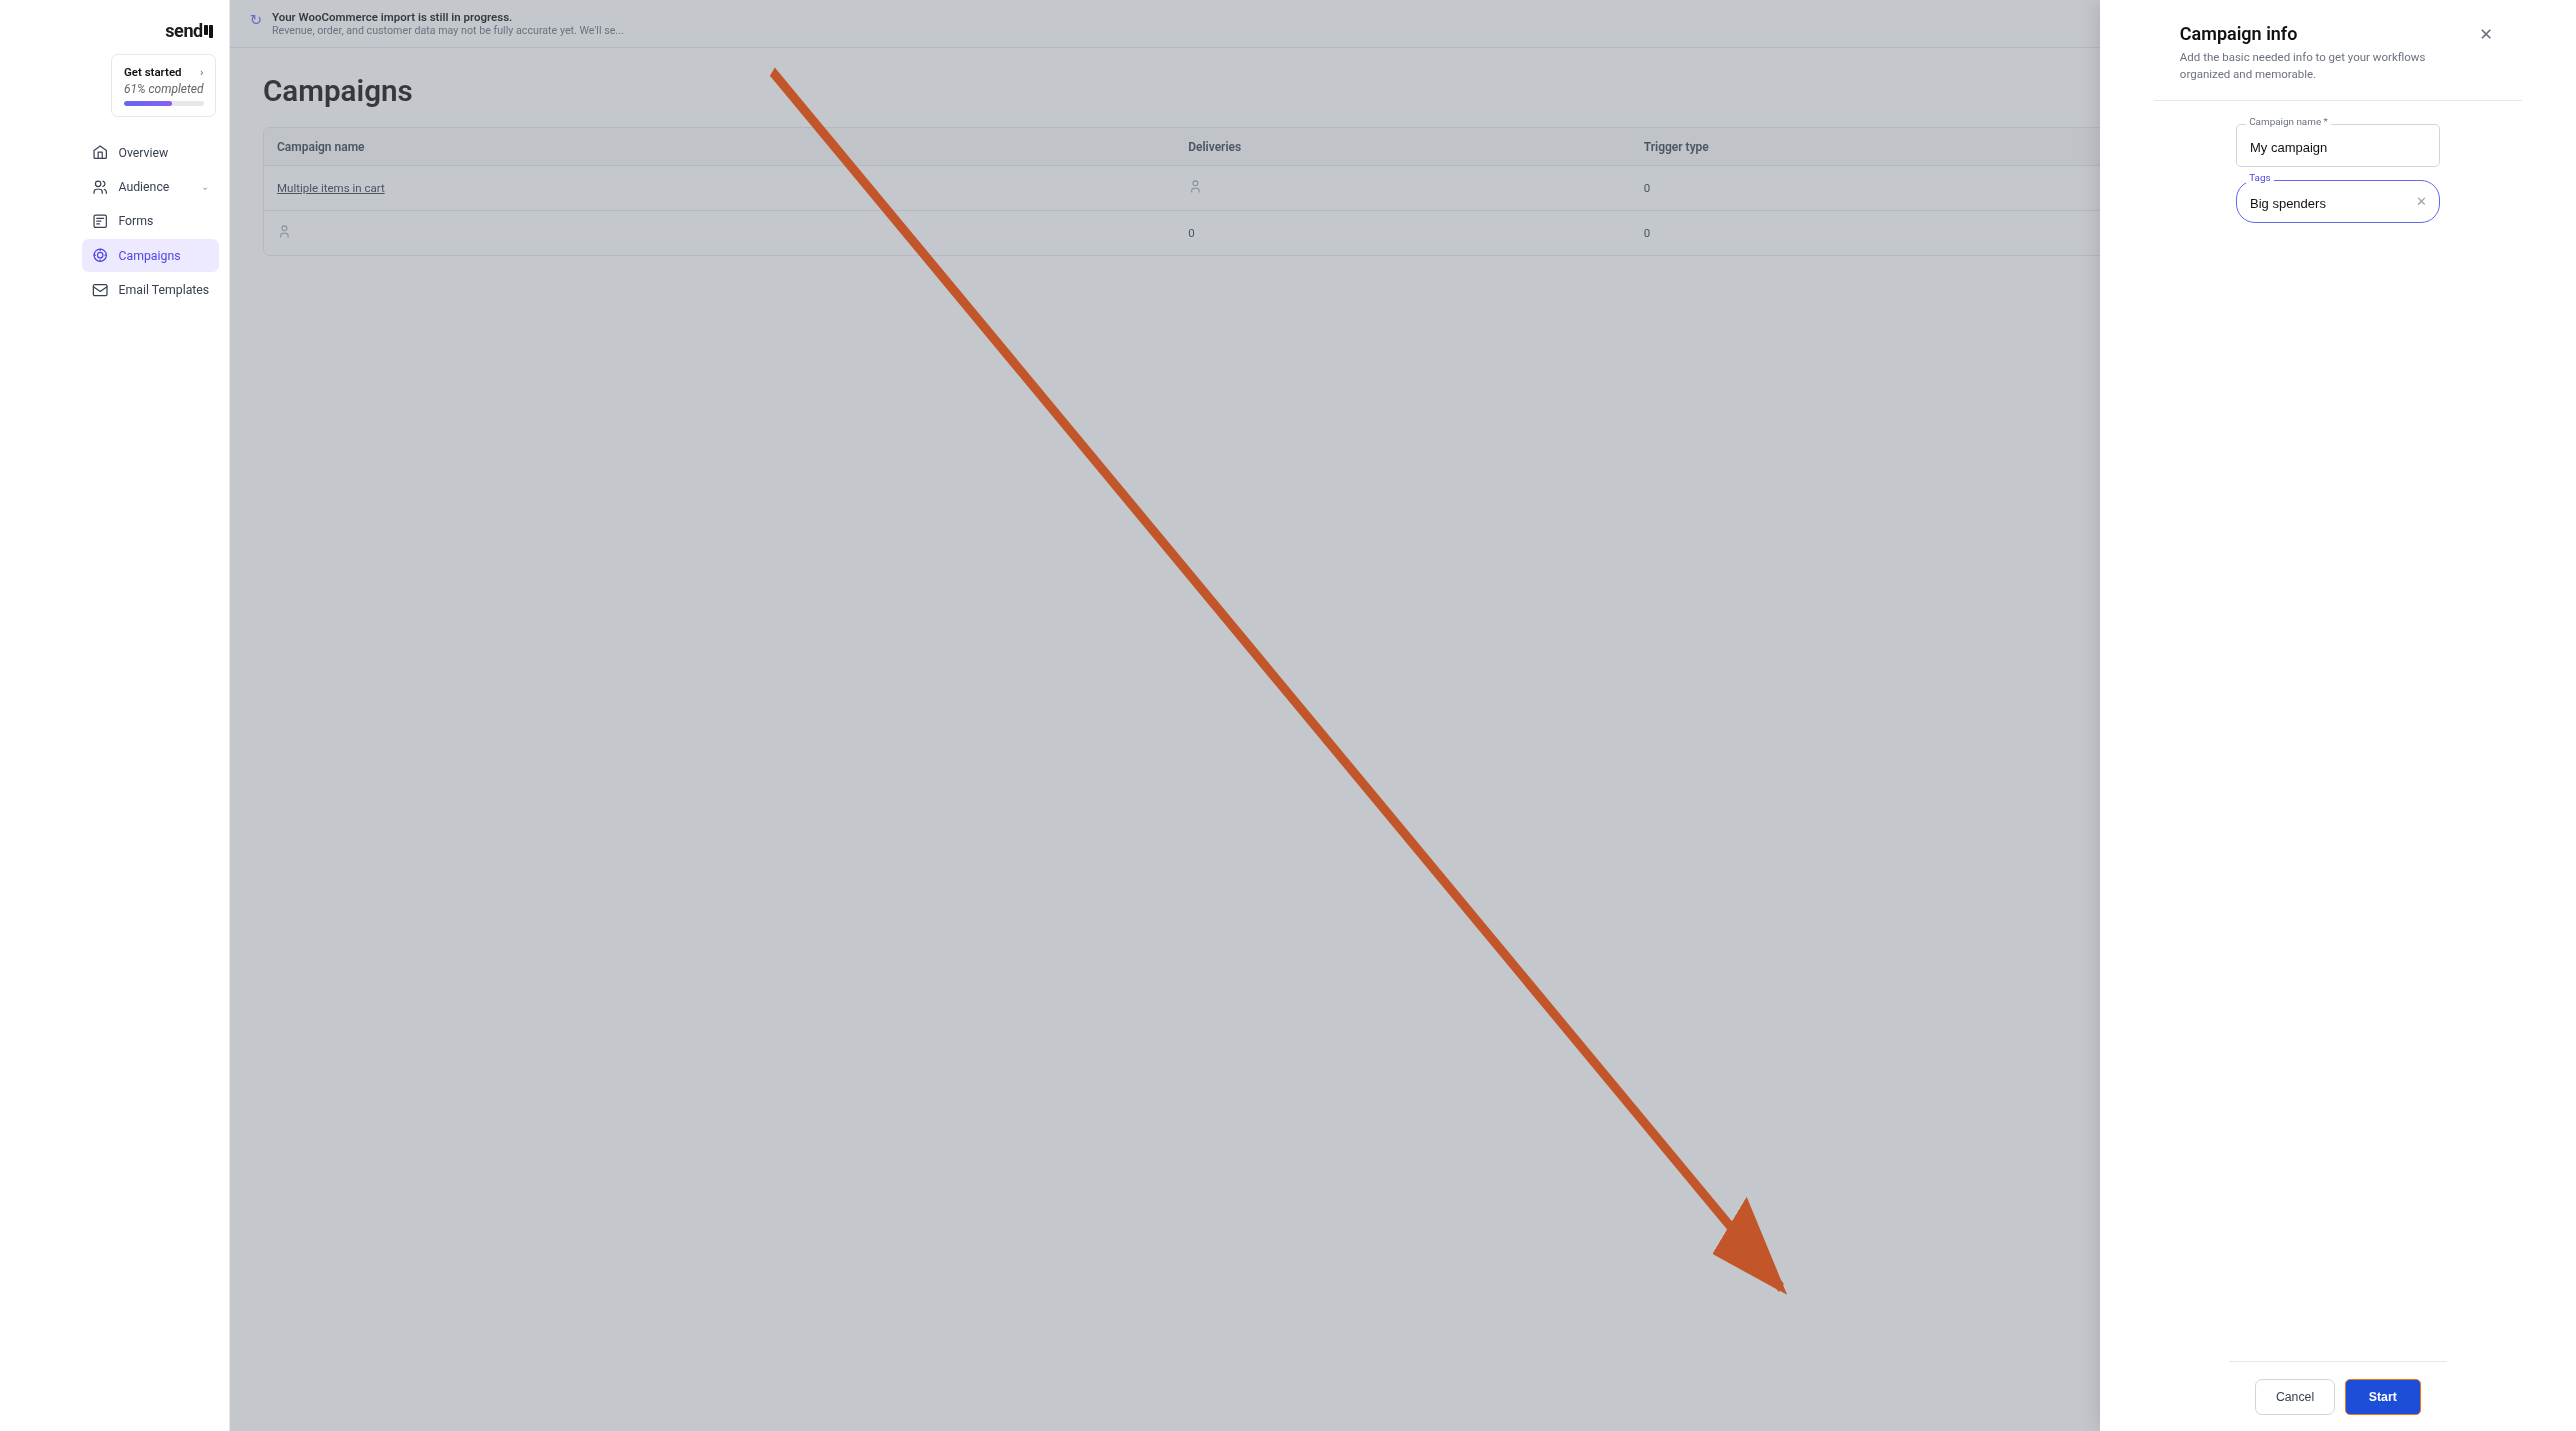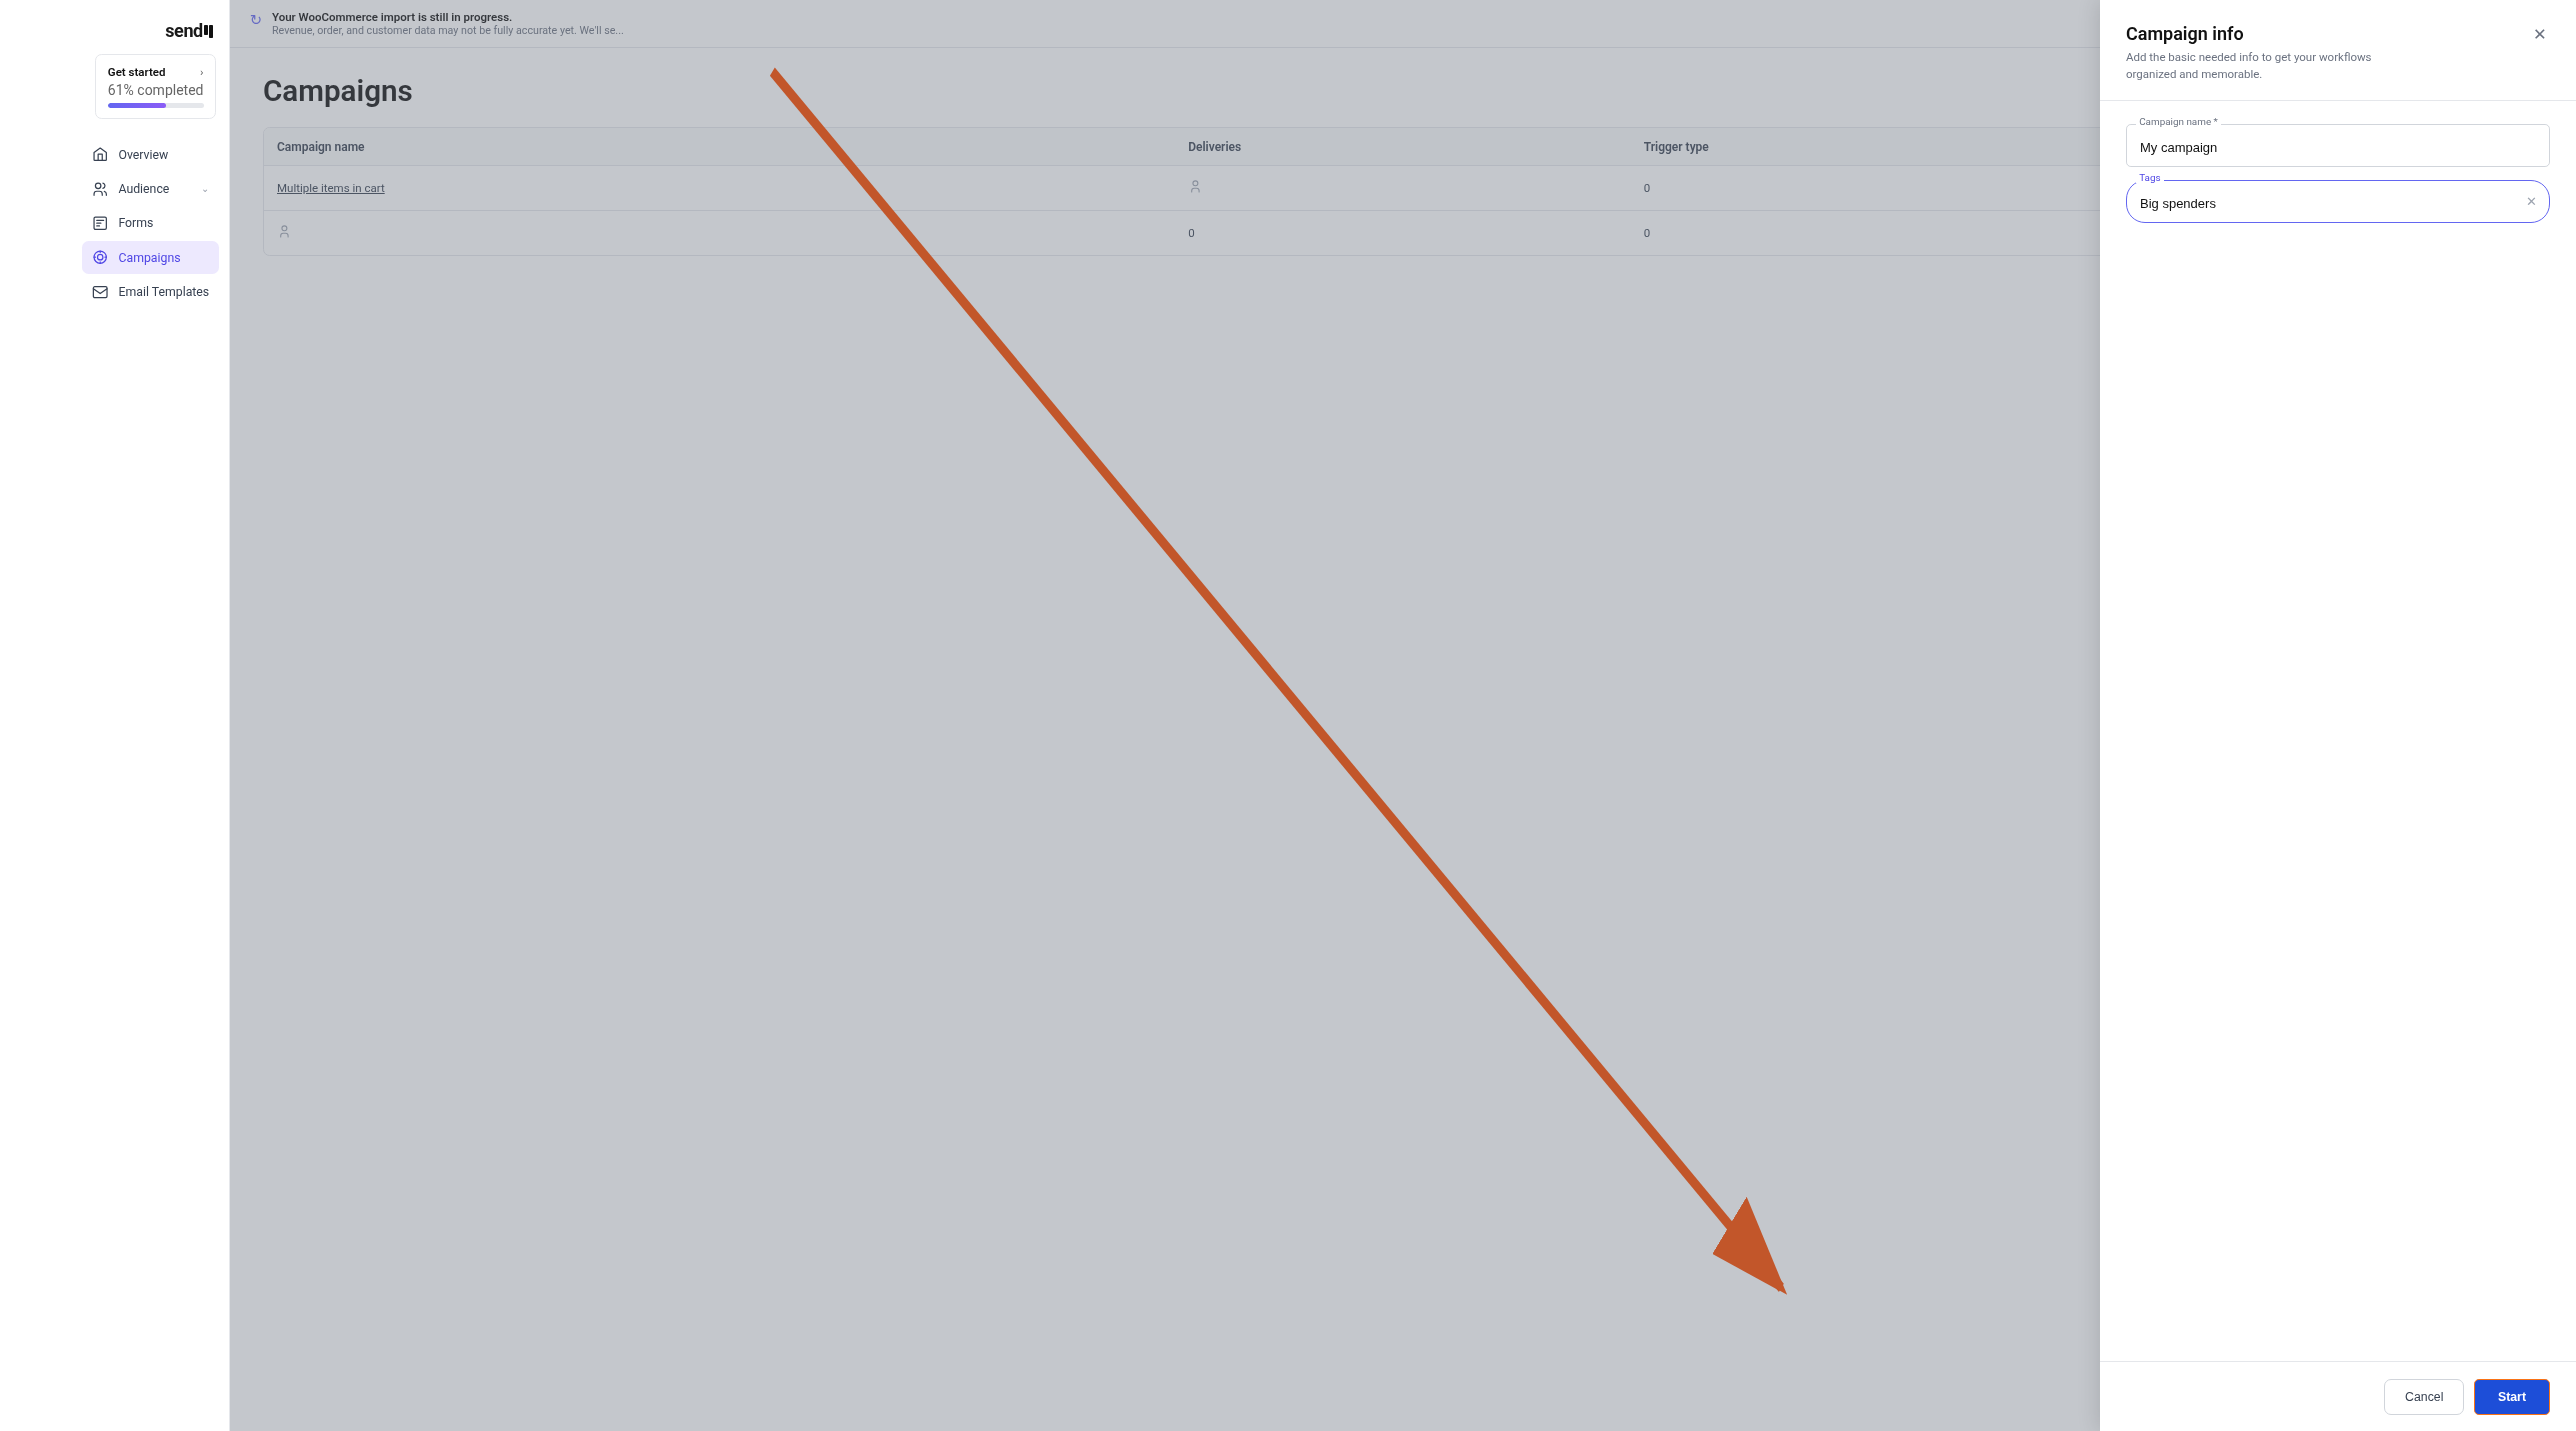--- a/index.html
+++ b/index.html
@@ -55,23 +55,24 @@
       font-weight: 600;
       color: #111;
     }
 
     .get-started-arrow {
       color: #666;
       font-size: 11.5px;
     }
 
     .get-started-pct {
-      font-size: 14px;
+      font-size: 12px;
       color: #666;
       margin-bottom: 4.9px;
+      font-style: italic;
     }
 
     .progress-bar-bg {
       height: 4.9px;
       background: #e5e7eb;
       border-radius: 2.5px;
       overflow: hidden;
     }
 
     .progress-bar-fill {
@@ -250,20 +251,21 @@
     }
 
     .modal {
       background: #fff;
       width: 476px;
       height: 100%;
       display: flex;
       flex-direction: column;
       pointer-events: all;
       box-shadow: -3.3px 0 19.7px rgba(0,0,0,0.12);
+      align-items: center;
     }
 
     .modal-header {
       padding: 23px 26px 16.4px;
       border-bottom: 0.8px solid #e5e7eb;
       display: flex;
       justify-content: space-between;
       align-items: flex-start;
     }
 

